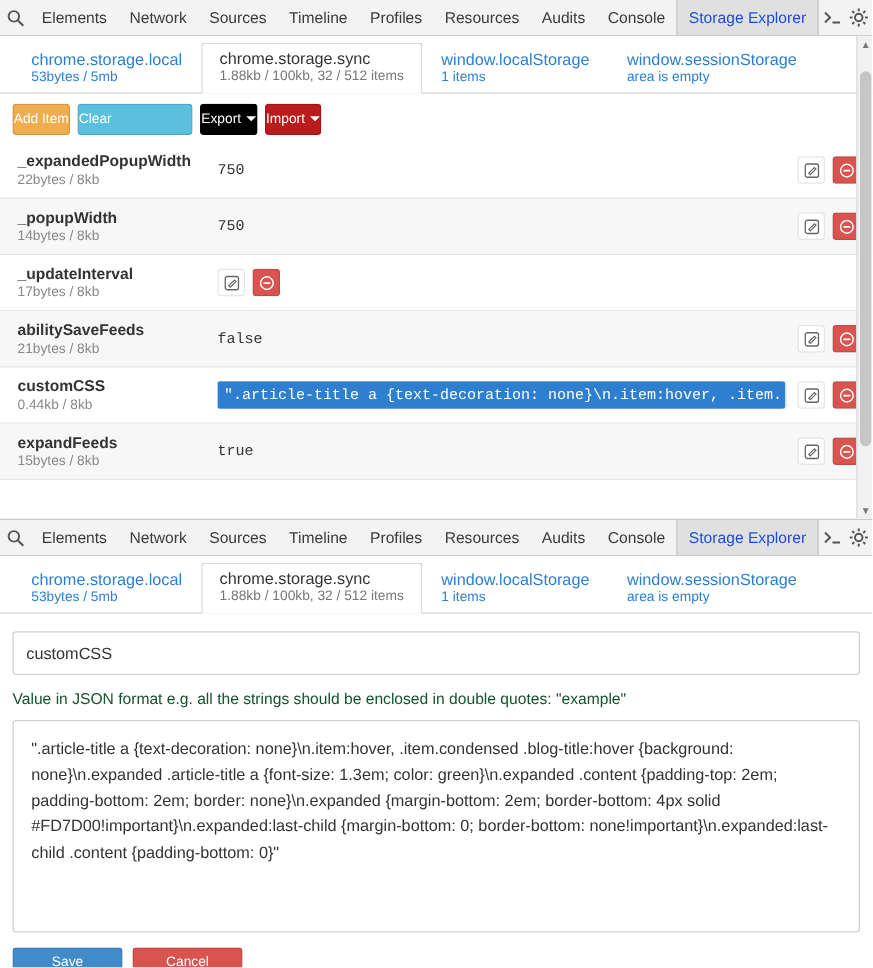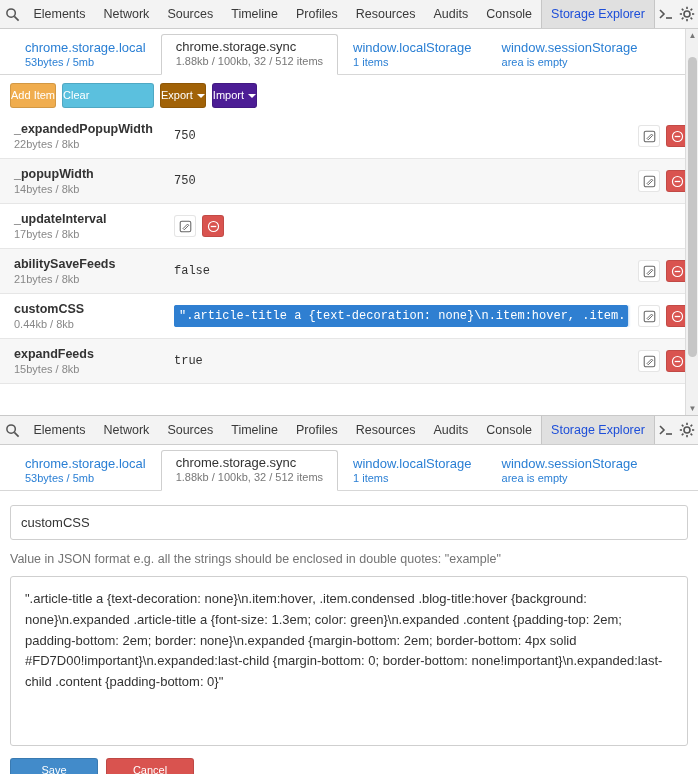--- a/index.html
+++ b/index.html
@@ -92,22 +92,22 @@
     border: 1px solid rgba(0,0,0,.12);
     border-radius: 3px;
     color: #fff;
     font-size: 11px;
     padding: 5px 0;
     cursor: pointer;
     line-height: 1.2;
   }
   .btn-add { background: #f0ad4e; }
   .btn-clear { background: #5bc0de; min-width: 92px; }
-  .btn-export { background: #a16207; }
-  .btn-import { background: #4c1d95; }
+  .btn-export { background: #000000; }
+  .btn-import { background: #b91c1c; }
   .caret {
     display: inline-block;
     margin-left: 4px;
     border-left: 4px solid transparent;
     border-right: 4px solid transparent;
     border-top: 4px solid #fff;
     vertical-align: middle;
   }
 
   
@@ -193,21 +193,21 @@
     border: 1px solid #cfcfcf;
     border-radius: 3px;
     padding: 9px 10px;
     font-size: 13px;
     color: #333;
     background: #fff;
   }
   .hint {
     margin: 12px 10px 0 10px;
     font-size: 12.5px;
-    color: #737373;
+    color: #14532d;
   }
   .edit-val-box {
     margin: 10px 10px 0 10px;
     border: 1px solid #cfcfcf;
     border-radius: 3px;
     padding: 12px 14px;
     font-size: 13px;
     line-height: 1.6;
     color: #333;
     height: 170px;

